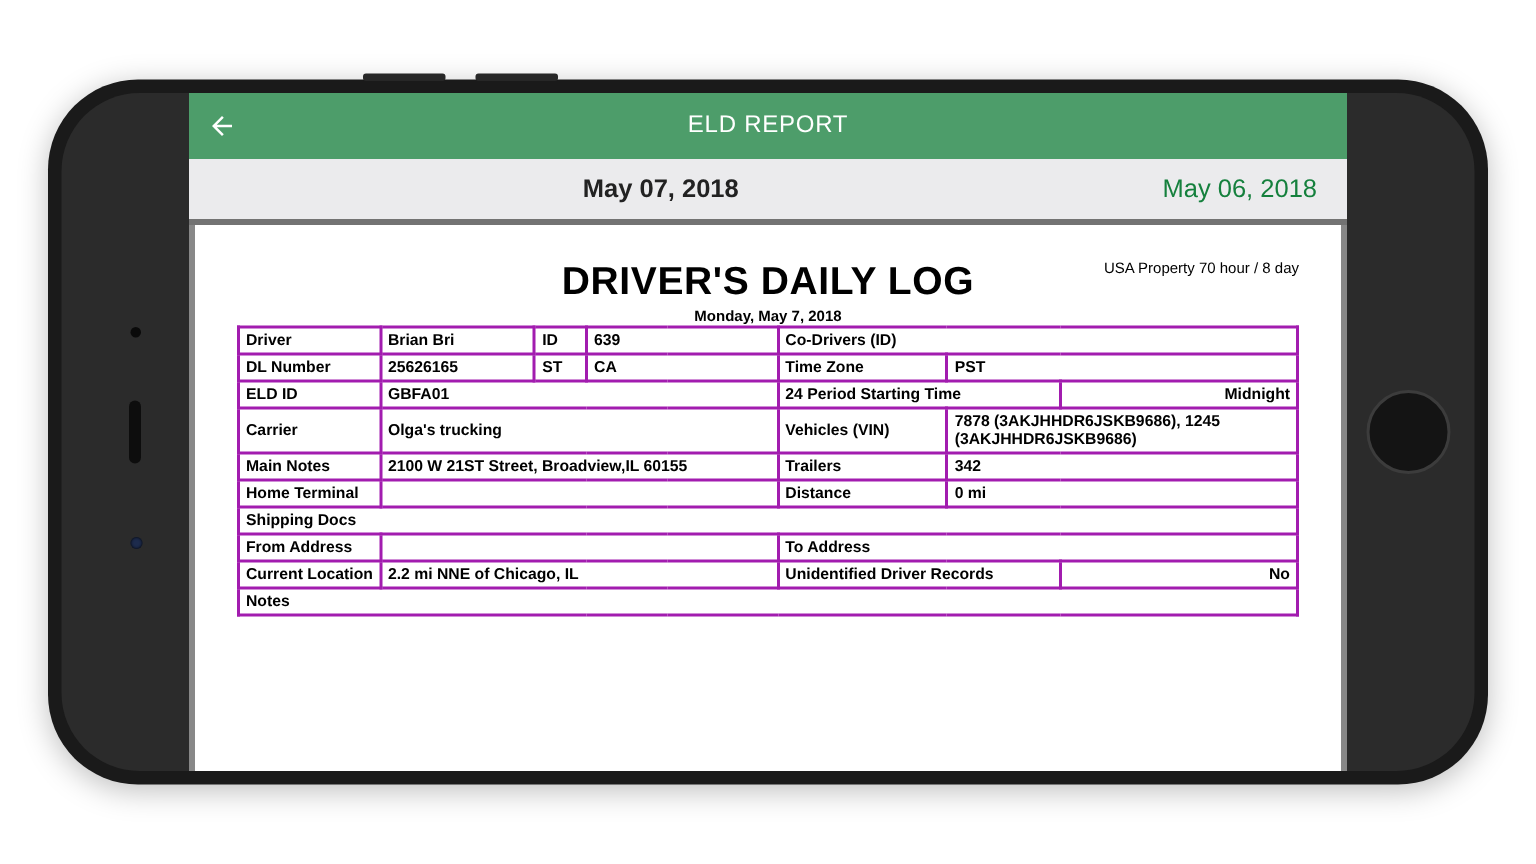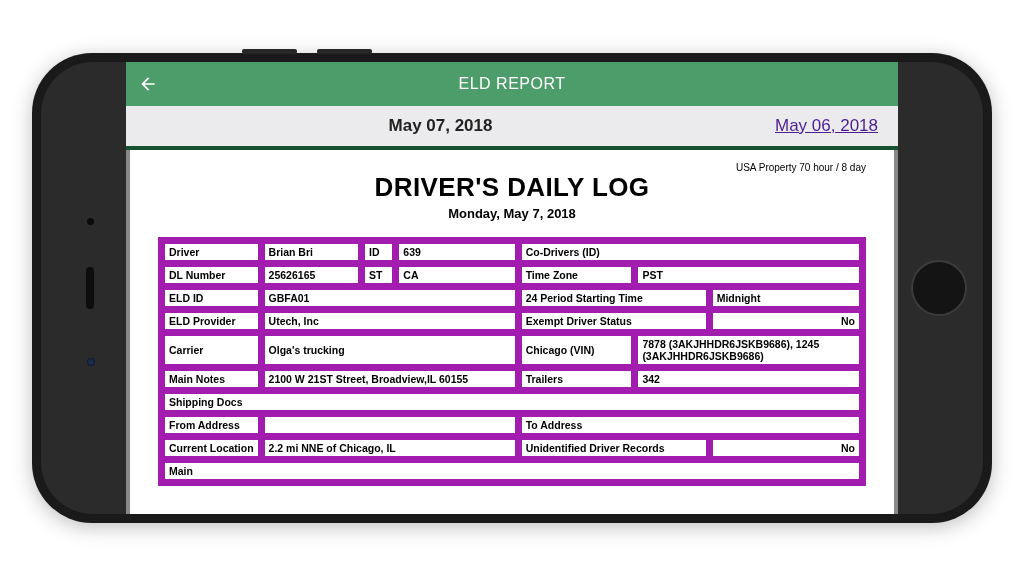--- a/index.html
+++ b/index.html
@@ -106,73 +106,71 @@
     font-weight: 500;
     letter-spacing: 0.5px;
     pointer-events: none;
   }
   .date-tabs {
     background: #ebebed;
     height: 44px;
     display: flex;
     align-items: center;
     font-size: 17px;
-    border-bottom: 4px solid #14532d;
+    border-bottom: 4px solid #737373;
     flex-shrink: 0;
   }
   .date-tabs .spacer { flex:1; }
   .tab-active {
     font-weight: 600;
     color: #222;
     padding: 0 20px;
   }
   .tab-inactive {
-    color: #4c1d95;
+    color: #15803d;
     padding: 0 20px;
     cursor: pointer;
-    text-decoration: underline;
   }
   .report-scroll {
     flex: 1;
     overflow: hidden;
     border-left: 4px solid #888;
     border-right: 4px solid #888;
     background:#fff;
   }
   .report-page {
     padding: 22px 28px 0 28px;
     position: relative;
   }
   .ruleset {
     position: absolute;
     right: 28px;
-    top: 12px;
+    top: 24px;
     font-size: 10px;
     color:#000;
   }
   .report-title {
     text-align: center;
     font-size: 26px;
     font-weight: 700;
     letter-spacing: 0.4px;
     margin-bottom: 3px;
   }
   .report-date {
     text-align: center;
-    font-size: 13px;
+    font-size: 10px;
     font-weight: 700;
-    margin-bottom: 16px;
   }
   table.grid {
     width: 100%;
     border-collapse: collapse;
     font-size: 10.5px;
   }
   table.grid td {
-    border: 7px solid #a21caf;
+    border: 2px solid #a21caf;
     padding: 2px 4px;
     vertical-align: middle;
     height: 17px;
   }
   .lbl { font-weight: 700; white-space: nowrap; }
   .val { font-weight: 700; }
 </style>
 </head>
 <body>
 
@@ -233,56 +231,56 @@
               <td class="val">25626165</td>
               <td class="lbl">ST</td>
               <td class="val" colspan="2">CA</td>
               <td class="lbl">Time Zone</td>
               <td class="val" colspan="2">PST</td>
             </tr>
             <tr>
               <td class="lbl">ELD ID</td>
               <td class="val" colspan="4">GBFA01</td>
               <td class="lbl" colspan="2">24 Period Starting Time</td>
-              <td class="val" style="text-align:left">Midnight</td>
-            </tr>
-            <tr>
-              <td class="lbl">ELD Provider</td>
-              <td class="val" colspan="4">Utech, Inc</td>
-              <td class="lbl" colspan="2">Exempt Driver Status</td>
-              <td class="val" style="text-align:right">No</td>
+              <td class="val" style="text-align:right">Midnight</td>
             </tr>
             <tr>
               <td class="lbl">Carrier</td>
               <td class="val" colspan="4">Olga's trucking</td>
-              <td class="lbl">Chicago (VIN)</td>
+              <td class="lbl">Vehicles (VIN)</td>
               <td class="val" colspan="2">7878 (3AKJHHDR6JSKB9686), 1245 (3AKJHHDR6JSKB9686)</td>
             </tr>
             <tr>
               <td class="lbl">Main Notes</td>
               <td class="val" colspan="4">2100 W 21ST Street, Broadview,IL 60155</td>
               <td class="lbl">Trailers</td>
               <td class="val" colspan="2">342</td>
             </tr>
             <tr>
+              <td class="lbl">Home Terminal</td>
+              <td class="val" colspan="4"></td>
+              <td class="lbl">Distance</td>
+              <td class="val" colspan="2">0 mi</td>
+            </tr>
+            <tr>
               <td class="lbl" colspan="8">Shipping Docs</td>
             </tr>
             <tr>
               <td class="lbl">From Address</td>
               <td class="val" colspan="4"></td>
               <td class="lbl" colspan="3">To Address</td>
             </tr>
             <tr>
               <td class="lbl">Current Location</td>
               <td class="val" colspan="4">2.2 mi NNE of Chicago, IL</td>
               <td class="lbl" colspan="2">Unidentified Driver Records</td>
               <td class="val" style="text-align:right">No</td>
             </tr>
             <tr>
-              <td class="lbl" colspan="8">Main</td>
+              <td class="lbl" colspan="8">Notes</td>
             </tr>
           </tbody>
             </table>
         </div>
       </div>
 
     </div>
   </div>
 </div>
 

